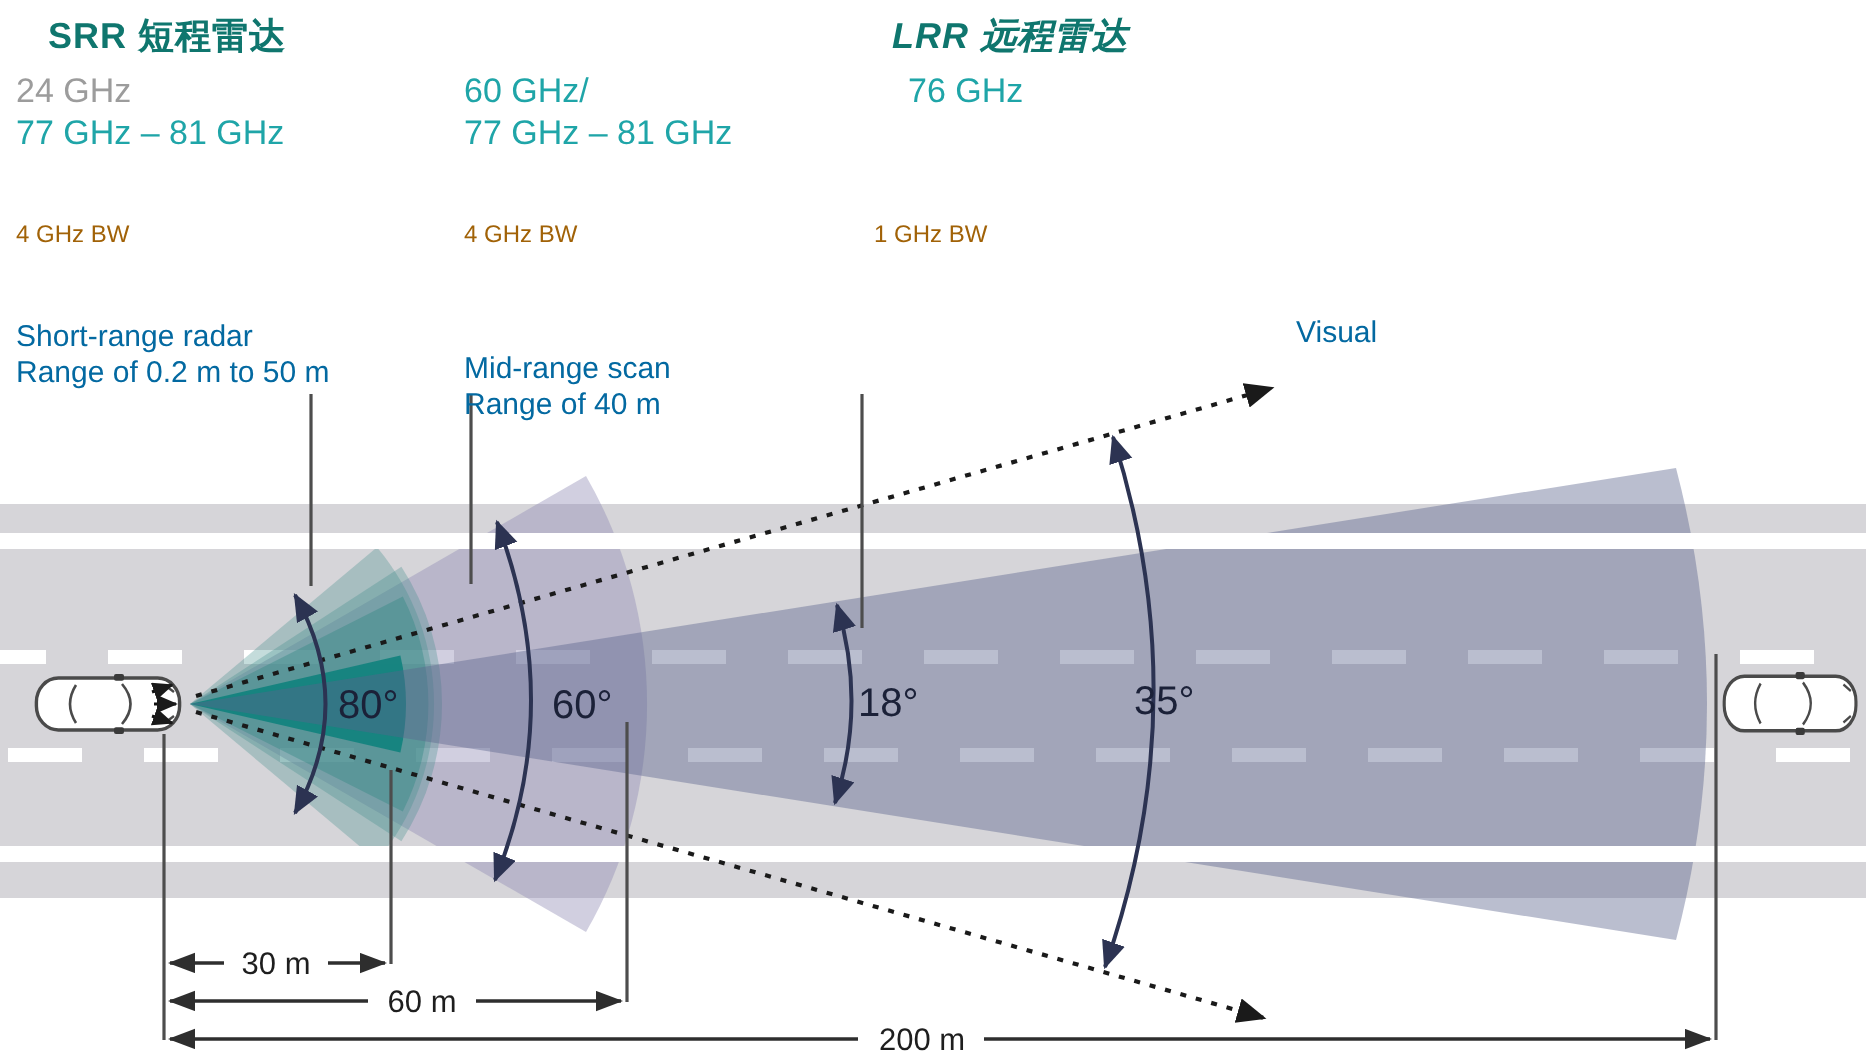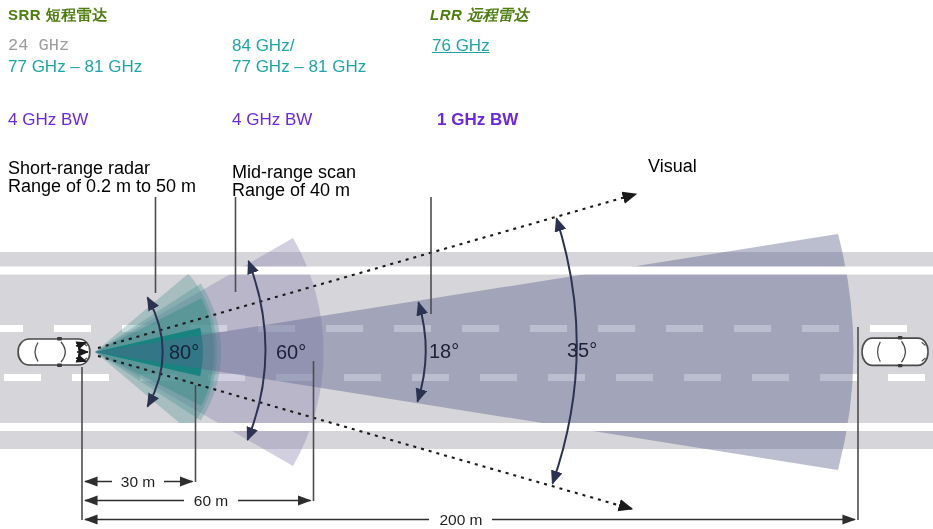--- a/index.html
+++ b/index.html
@@ -2,25 +2,25 @@
 <html><head>
 <meta charset="utf-8">
 <style>
   html,body{margin:0;padding:0;background:#fff;}
   .stage{
     position:relative;width:933px;height:529px;overflow:hidden;
     background:#fff;font-family:"Liberation Sans","DejaVu Sans",sans-serif;
     -webkit-font-smoothing:antialiased;
   }
   .abs{position:absolute;white-space:nowrap;}
-  .col-title{font-size:15px;font-weight:bold;color:#4d7c0f;letter-spacing:0.5px;}
+  .col-title{font-size:18px;font-weight:bold;color:#0f766e;letter-spacing:0.5px;margin-left:16px;}
   .freq{font-size:17px;color:#1fa5a8;}
   .freq.gray{color:#9c9c9c;}
-  .bw{font-size:17px;color:#6d28d9;}
-  .sensor-label{font-size:18px;line-height:17.5px;color:#000000;}
+  .bw{font-size:12px;color:#a16207;}
+  .sensor-label{font-size:15px;line-height:17.5px;color:#0369a1;}
   svg{position:absolute;left:0;top:0;}
   svg text{font-family:"Liberation Sans","DejaVu Sans",sans-serif;}
   .angle-txt{font-size:20px;fill:#1b2138;font-weight:500;}
   .dist-txt{font-size:15.5px;fill:#1e1e1e;}
 </style>
 </head>
 <body>
 
 <div class="stage">
 
@@ -118,39 +118,39 @@
         <line x1="77" y1="352" x2="88" y2="352" marker-end="url(#arrBlack)"></line>
         <line x1="76" y1="358" x2="86" y2="361.5" marker-end="url(#arrBlack)"></line>
       </g>
       <use href="#carTop" x="0" y="0" width="74" height="30" transform="translate(861,336) scale(0.92,1.05)"></use>
     </g>
   </svg>
 
   <div class="abs" style="left:8px;top:6px;">
     <div class="col-title">SRR 短程雷达</div>
   </div>
-  <div class="abs freq gray" style="left:8px;top:36px;font-family:Liberation Mono, monospace;">24 GHz</div>
+  <div class="abs freq gray" style="left:8px;top:36px;">24 GHz</div>
   <div class="abs freq" style="left:8px;top:57px;">77 GHz – 81 GHz</div>
   <div class="abs bw" style="left:8px;top:110px;">4 GHz BW</div>
 
-  <div class="abs freq" style="left:232px;top:36px;">84 GHz/</div>
+  <div class="abs freq" style="left:232px;top:36px;">60 GHz/</div>
   <div class="abs freq" style="left:232px;top:57px;">77 GHz – 81 GHz</div>
   <div class="abs bw" style="left:232px;top:110px;">4 GHz BW</div>
 
   <div class="abs" style="left:430px;top:6px;font-style:italic;">
     <div class="col-title">LRR 远程雷达</div>
   </div>
-  <div class="abs freq" style="left:432px;top:36px;text-decoration:underline;">76 GHz</div>
-  <div class="abs bw" style="left:437px;top:110px;font-weight:bold;">1 GHz BW</div>
+  <div class="abs freq" style="left:454px;top:36px;">76 GHz</div>
+  <div class="abs bw" style="left:437px;top:110px;">1 GHz BW</div>
 
   <div class="abs sensor-label" style="left:8px;top:160px;">
     <div>Short-range radar</div>
     <div>Range of 0.2 m to 50 m</div>
   </div>
-  <div class="abs sensor-label" style="left:232px;top:164px;">
+  <div class="abs sensor-label" style="left:232px;top:176px;">
     <div>Mid-range scan</div>
     <div>Range of 40 m</div>
   </div>
   <div class="abs sensor-label" style="left:648px;top:158px;">
     <div>Visual</div>
   </div>
 
 </div>
 
 </body></html>

